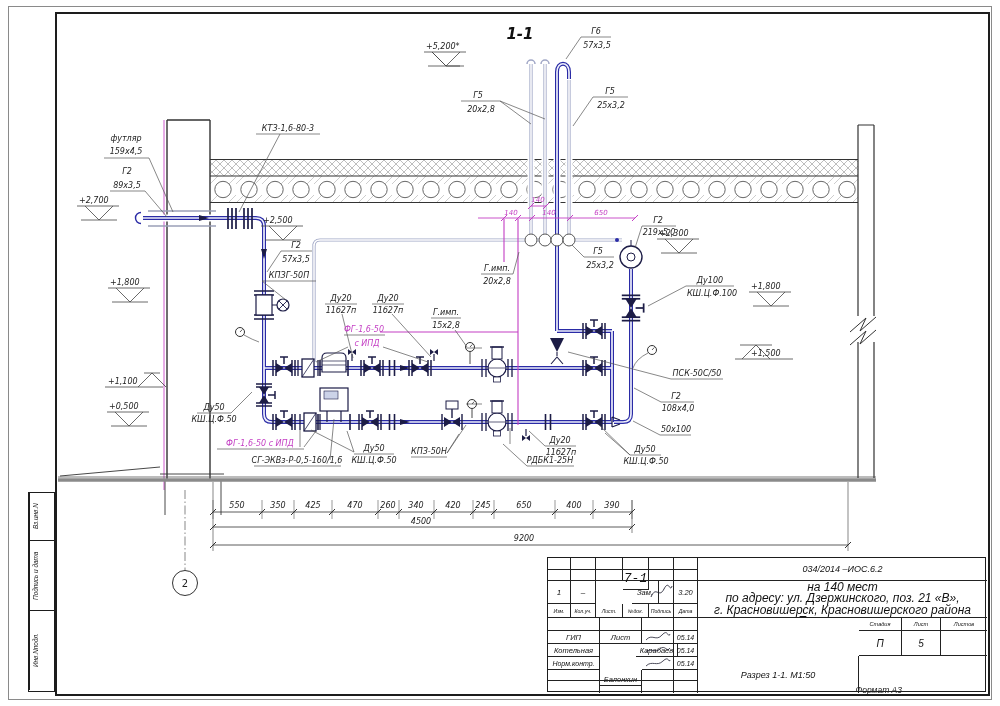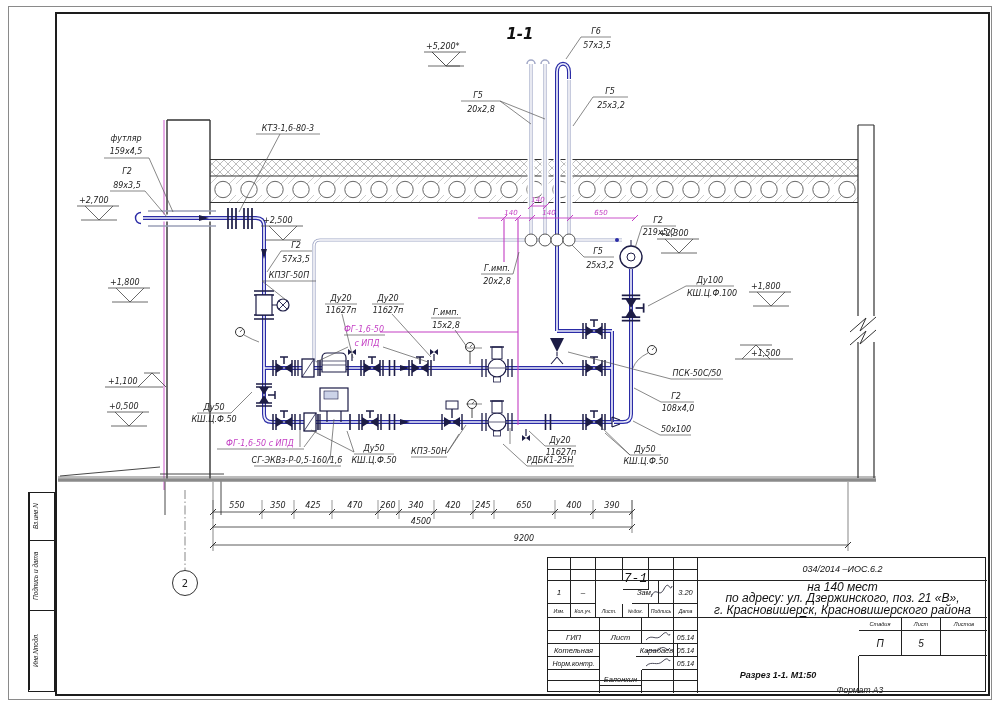--- a/index.html
+++ b/index.html
@@ -26,21 +26,21 @@
   
   .tb{position:absolute;left:547px;top:557px;width:439px;height:135px;border:1.8px solid #1d1d1d;
       box-sizing:border-box;font-style:italic;color:#111;}
   .tb .c{position:absolute;box-sizing:border-box;border-right:1.1px solid #222;border-bottom:1.1px solid #222;
          display:flex;align-items:center;justify-content:center;text-align:center;overflow:hidden;}
   .strip{position:absolute;left:28px;top:492px;width:27px;height:200px;border:1.3px solid #1d1d1d;box-sizing:border-box;}
   .strip .sc{position:absolute;left:0;width:100%;border-bottom:1.2px solid #1d1d1d;box-sizing:border-box;}
   .vtext{writing-mode:vertical-rl;transform:rotate(180deg);font-size:6.4px;font-style:italic;color:#222;
          width:12px;height:100%;display:flex;align-items:center;justify-content:center;
          border-right:1px solid #1d1d1d;box-sizing:border-box;}
-  .fmt{position:absolute;left:818px;top:685px;width:84px;text-align:center;font-size:8.5px;font-style:italic;color:#222;text-decoration:underline;}
+  .fmt{position:absolute;left:818px;top:685px;width:84px;text-align:right;font-size:8.5px;font-style:italic;color:#222;text-decoration:underline;}
 </style>
 </head>
 <body>
 
 <div class="page">
   <div class="outer-border"></div>
   <div class="frame"></div>
 
   <svg width="1000" height="706" viewBox="0 0 1000 706" style="position:absolute;left:0;top:0;">
     <defs>
@@ -500,21 +500,21 @@
     <div class="c" style="left:52px;top:123px;width:42px;height:12px;border-bottom:none;"></div>
     <div class="c" style="left:94px;top:123px;width:32px;height:12px;border-bottom:none;"></div>
     <div class="c" style="left:126px;top:123px;width:24px;height:12px;border-bottom:none;"></div>
 
     <div class="c" style="left:150px;top:0;width:289px;height:23px;font-size:9px;border-right:none;">034/2014 –ИОС.6.2</div>
     <div class="c" style="left:150px;top:23px;width:289px;height:37px;border-right:none;flex-direction:column;justify-content:center;line-height:11.5px;font-size:12px;">
       <div>Котельная для теплоснабжения детского сада на 140 мест</div>
       <div>по адресу: ул. Дзержинского, поз. 21 «В»,</div>
       <div>г. Красновишерск, Красновишерского района Пермского края</div>
     </div>
-    <div class="c" style="left:150px;top:98px;width:161px;height:37px;font-size:9px;border-bottom:none;font-weight:bold;">Разрез 1-1. М1:50</div>
+    <div class="c" style="left:150px;top:98px;width:161px;height:37px;font-size:9px;border-bottom:none;">Разрез 1-1. М1:50</div>
     <div class="c" style="left:311px;top:60px;width:43px;height:13px;font-size:5.6px;">Стадия</div>
     <div class="c" style="left:354px;top:60px;width:39px;height:13px;font-size:5.6px;">Лист</div>
     <div class="c" style="left:393px;top:60px;width:46px;height:13px;font-size:5.6px;border-right:none;">Листов</div>
     <div class="c" style="left:311px;top:73px;width:43px;height:25px;font-size:10px;">П</div>
     <div class="c" style="left:354px;top:73px;width:39px;height:25px;font-size:10px;">5</div>
     <div class="c" style="left:393px;top:73px;width:46px;height:25px;font-size:10px;border-right:none;"></div>
   </div>
 
   <div class="fmt">Формат А3</div>
 </div>

